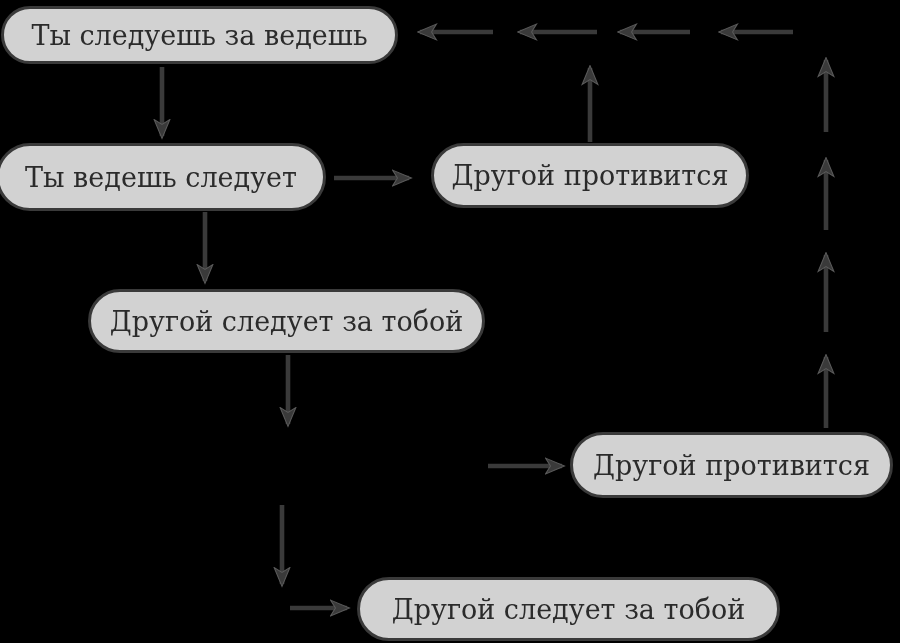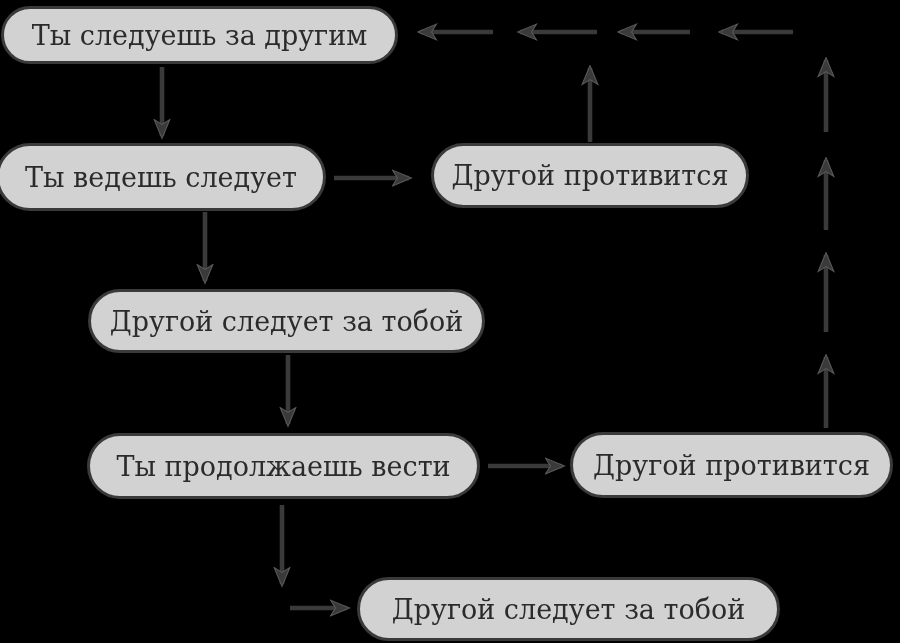--- a/index.html
+++ b/index.html
@@ -61,38 +61,35 @@
     <line x1="690" y1="32" x2="620" y2="32" marker-end="url(#ah)"></line>
     <line x1="793" y1="32" x2="721" y2="32" marker-end="url(#ah)"></line>
 
     <line x1="826" y1="428" x2="826" y2="357" marker-end="url(#ah)"></line>
     <line x1="826" y1="332" x2="826" y2="255" marker-end="url(#ah)"></line>
     <line x1="826" y1="230" x2="826" y2="160" marker-end="url(#ah)"></line>
     <line x1="826" y1="132" x2="826" y2="60" marker-end="url(#ah)"></line>
   </svg>
 
   <div class="node" style="left:1px;top:6px;width:397px;height:58px">
-    <span class="node-label">Ты следуешь за другим</span>
+    <span class="node-label">Ты следуешь за ведешь</span>
   </div>
 
   <div class="node" style="left:-4px;top:143px;width:330px;height:68px">
     <span class="node-label">Ты ведешь следует</span>
   </div>
 
   <div class="node" style="left:431px;top:143px;width:318px;height:65px">
     <span class="node-label">Другой противится</span>
   </div>
 
   <div class="node" style="left:88px;top:289px;width:397px;height:64px">
     <span class="node-label">Другой следует за тобой</span>
   </div>
 
-  <div class="node" style="left:87px;top:433px;width:393px;height:66px">
-    <span class="node-label">Ты продолжаешь вести</span>
-  </div>
 
   <div class="node" style="left:570px;top:432px;width:323px;height:66px">
     <span class="node-label">Другой противится</span>
   </div>
 
   <div class="node" style="left:357px;top:577px;width:423px;height:64px">
     <span class="node-label">Другой следует за тобой</span>
   </div>
 
 </div>

